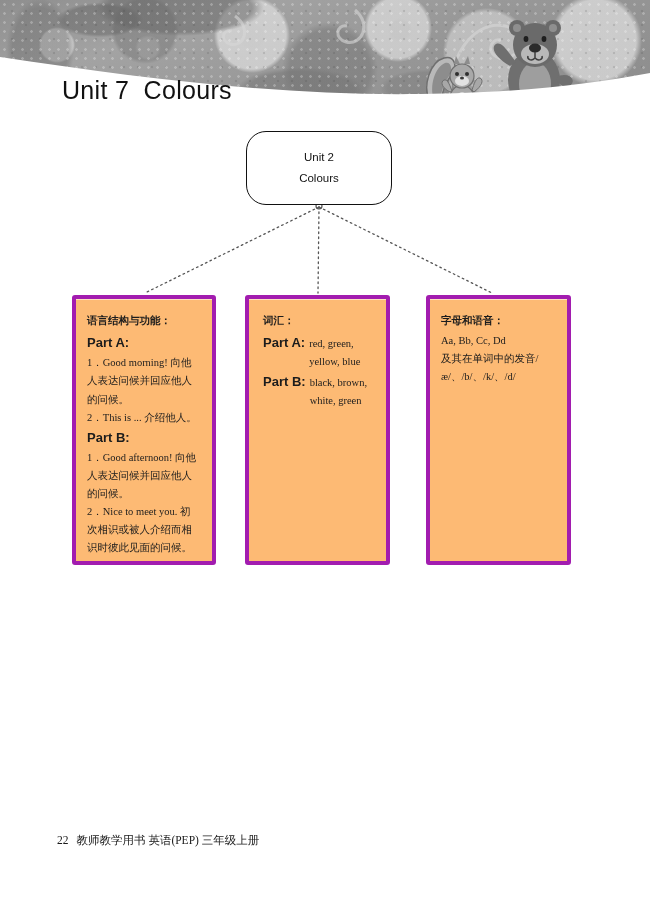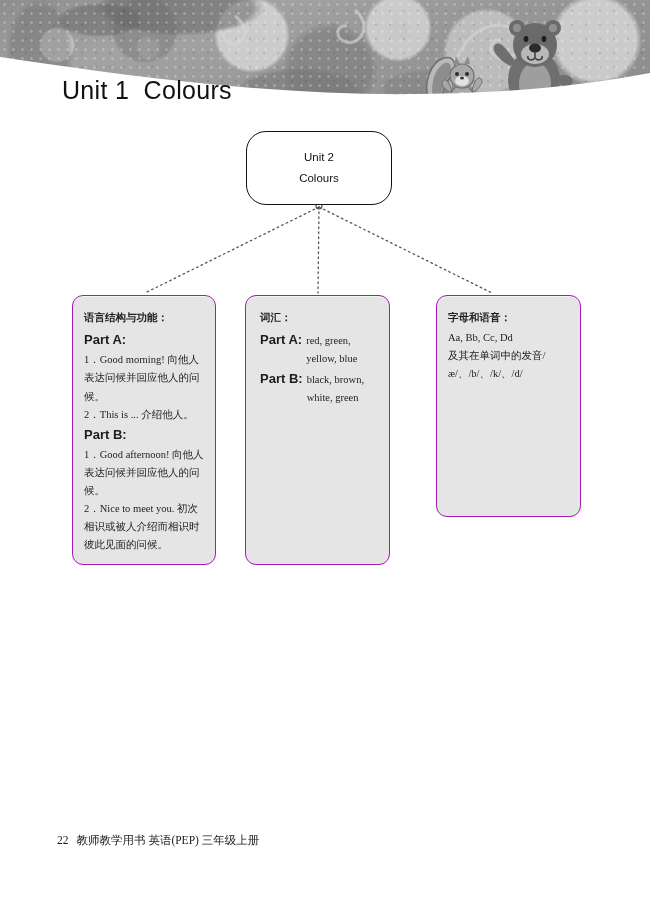--- a/index.html
+++ b/index.html
@@ -115,32 +115,32 @@
     justify-content: center;
     font-family: "Liberation Sans", "DejaVu Sans", sans-serif;
     font-size: 11.5px;
     color: #111;
     line-height: 1.85;
   }
 
   .node-leaf {
     position: absolute;
     box-sizing: border-box;
-    background: #e5e5e5;
-    border: 1px solid #a21caf;
-    border-radius: 11px;
+    background: #fdba74;
+    border: 4px solid #a21caf;
+    border-radius: 3px;
     padding: 12px 11px 10px 11px;
     font-size: 10.5px;
     line-height: 1.72;
     color: #1c1c1c;
     box-shadow: 0 1px 0 rgba(255,255,255,.55) inset;
   }
   #node-language   { left: 72px;  top: 295px; width: 144px; height: 270px; }
   #node-vocabulary { left: 245px; top: 295px; width: 145px; height: 270px; padding-left: 14px; }
-  #node-phonics    { left: 436px; top: 295px; width: 145px; height: 222px; }
+  #node-phonics    { left: 426px; top: 295px; width: 145px; height: 270px; }
 
   .leaf-heading {
     font-weight: bold;
     font-family: "Liberation Sans", "DejaVu Sans", sans-serif;
     font-size: 10.5px;
     margin-bottom: 3px;
   }
   .leaf-sub {
     font-family: "Liberation Sans", "DejaVu Sans", sans-serif;
     font-weight: bold;
@@ -223,21 +223,21 @@
       <path d="M58,88 C64,100 72,104 74,96 C76,88 68,84 60,84 Z" fill="#6f6f6f"></path>
       <ellipse cx="74" cy="98" rx="8" ry="6" fill="#8c8c8c"></ellipse>
     </svg>
   </div>
 
   <svg id="banner-wave" viewBox="0 0 650 120" preserveAspectRatio="none">
     <path d="M0,57 C140,78 280,96 420,94 C520,93 590,84 650,73 L650,120 L0,120 Z" fill="#ffffff"></path>
   </svg>
 </div>
 
-<div id="page-title">Unit 1  Colours</div>
+<div id="page-title">Unit 7  Colours</div>
 
 <svg id="diagram-connectors" viewBox="0 0 650 600">
   <circle cx="319" cy="206" r="3" fill="#ffffff" stroke="#555555" stroke-width="1.2"></circle>
   <line x1="319" y1="207" x2="145" y2="293" stroke="#555555" stroke-width="1.3" stroke-dasharray="1.6 3.4" stroke-linecap="round"></line>
   <line x1="319" y1="207" x2="318" y2="293" stroke="#555555" stroke-width="1.3" stroke-dasharray="1.6 3.4" stroke-linecap="round"></line>
   <line x1="319" y1="207" x2="492" y2="293" stroke="#555555" stroke-width="1.3" stroke-dasharray="1.6 3.4" stroke-linecap="round"></line>
 </svg>
 
 <div class="node-root">
   <div>Unit 2</div>

